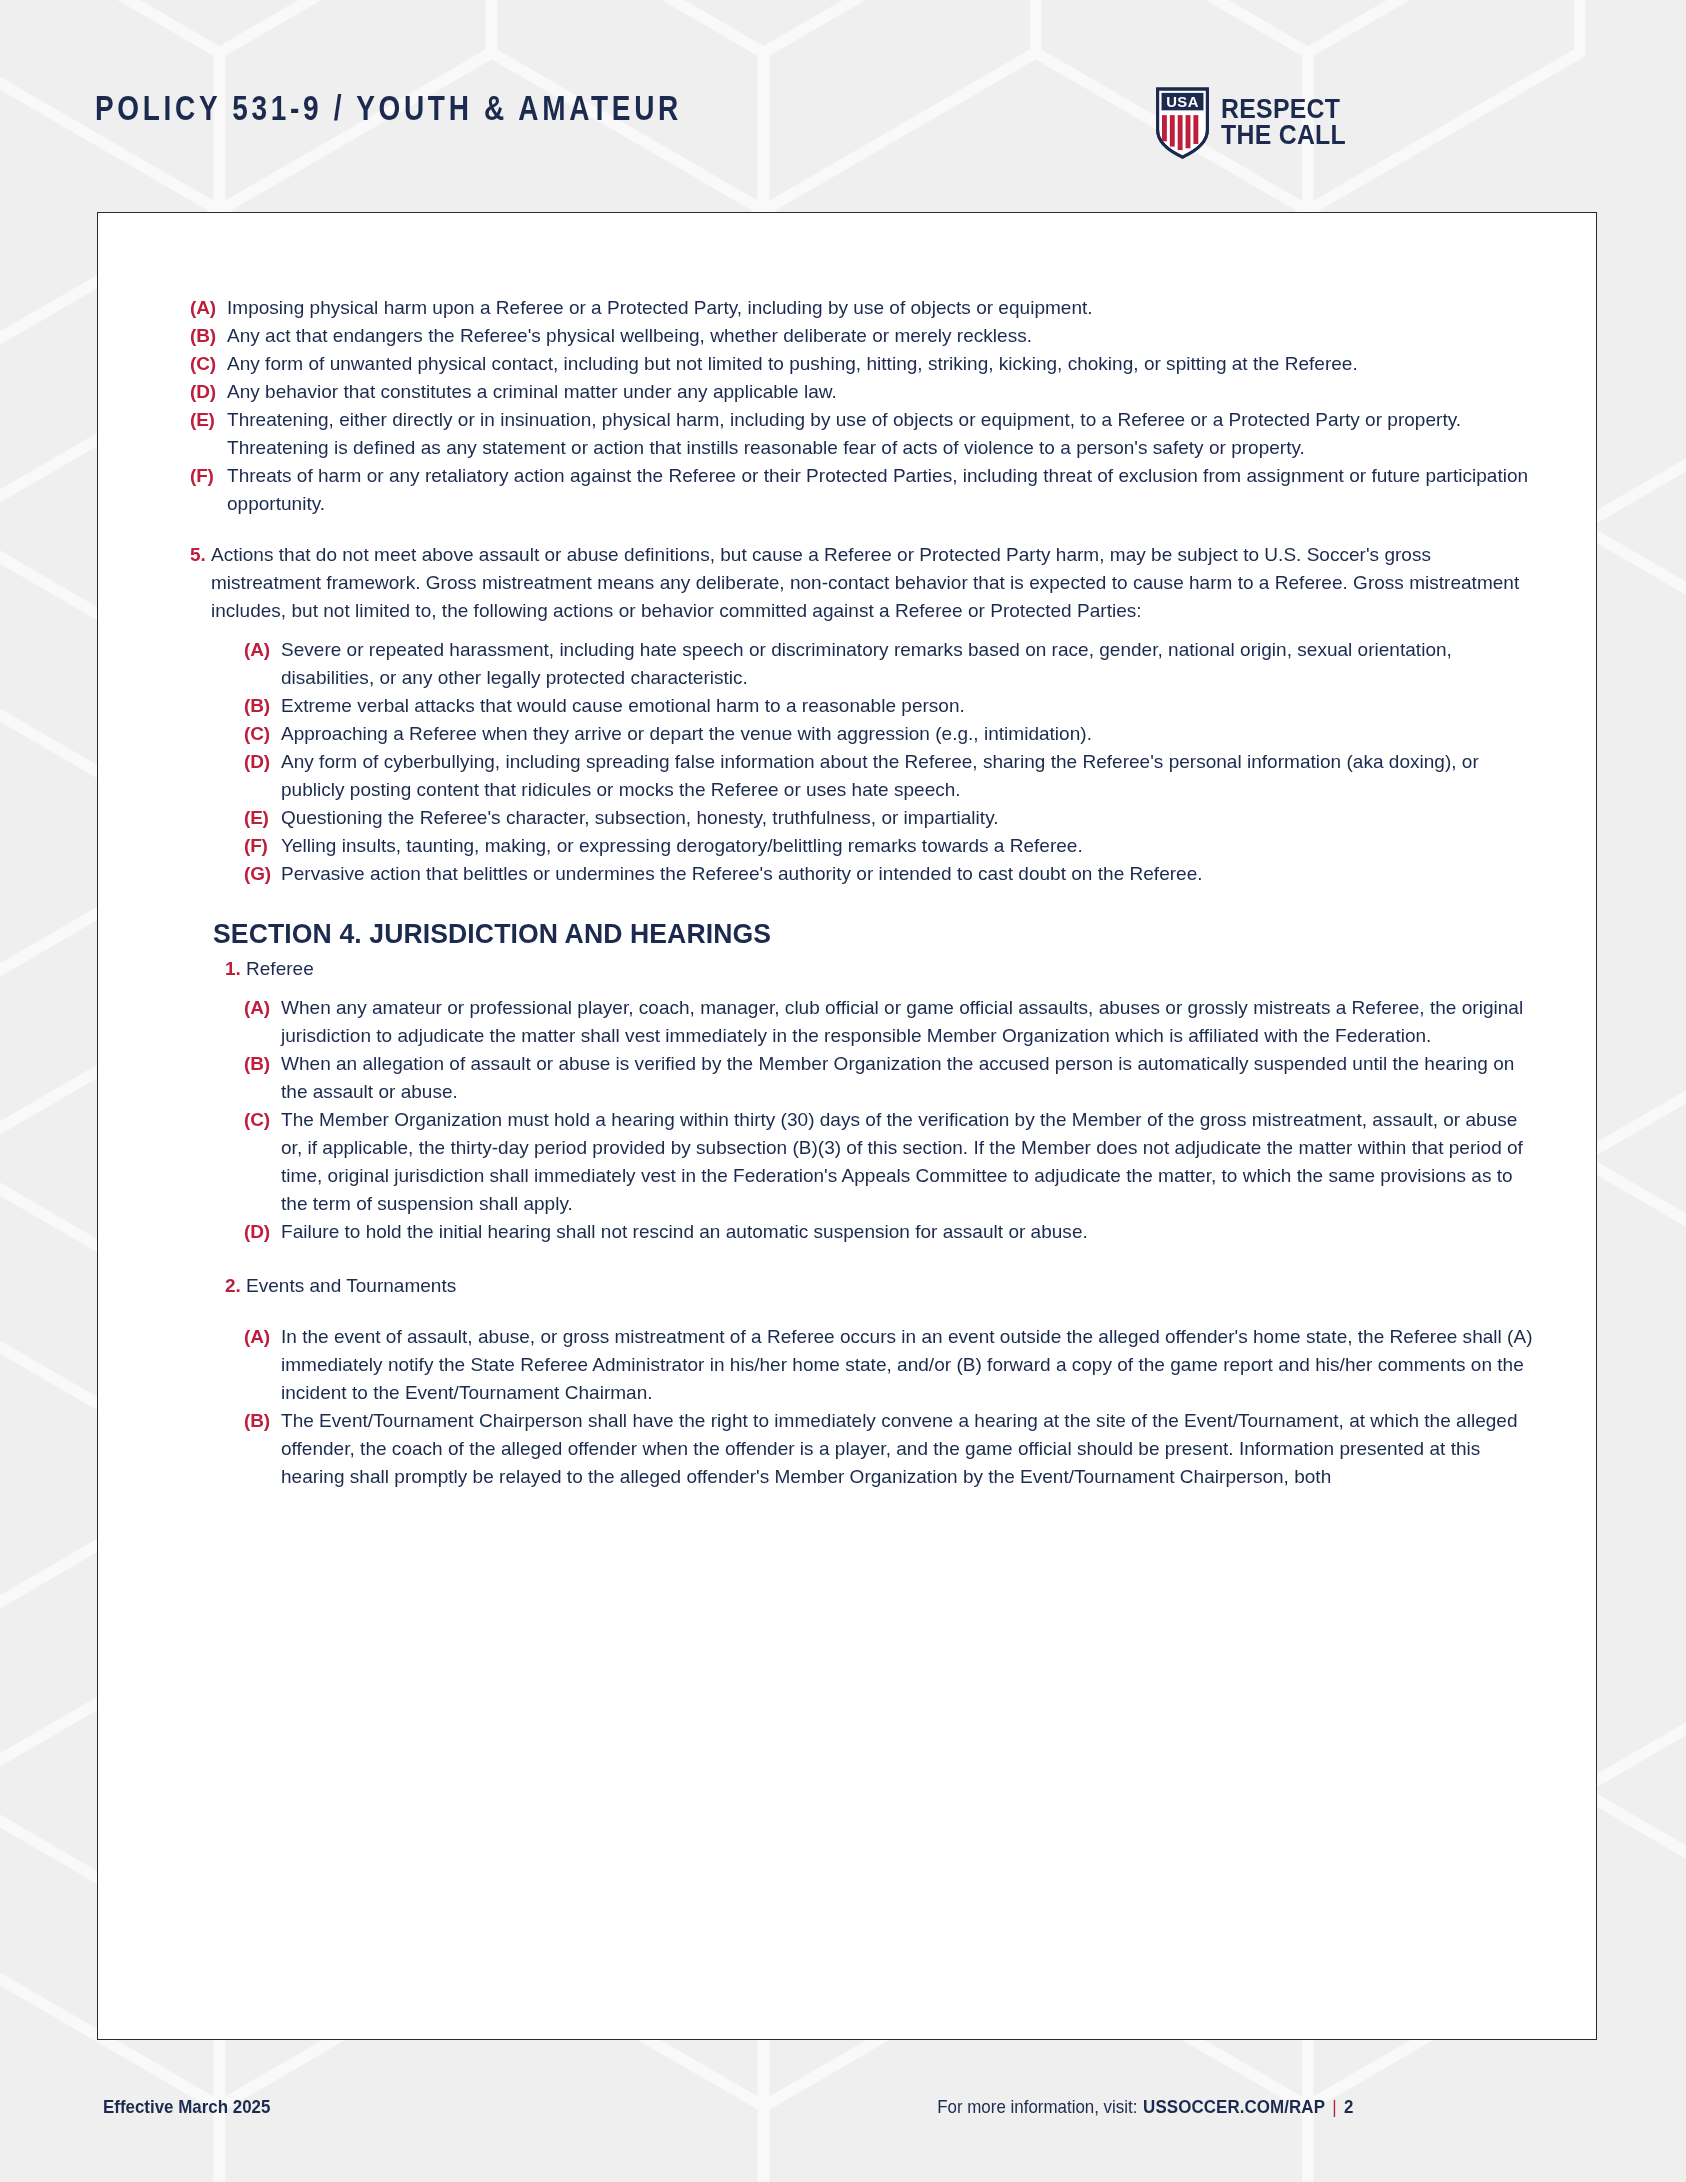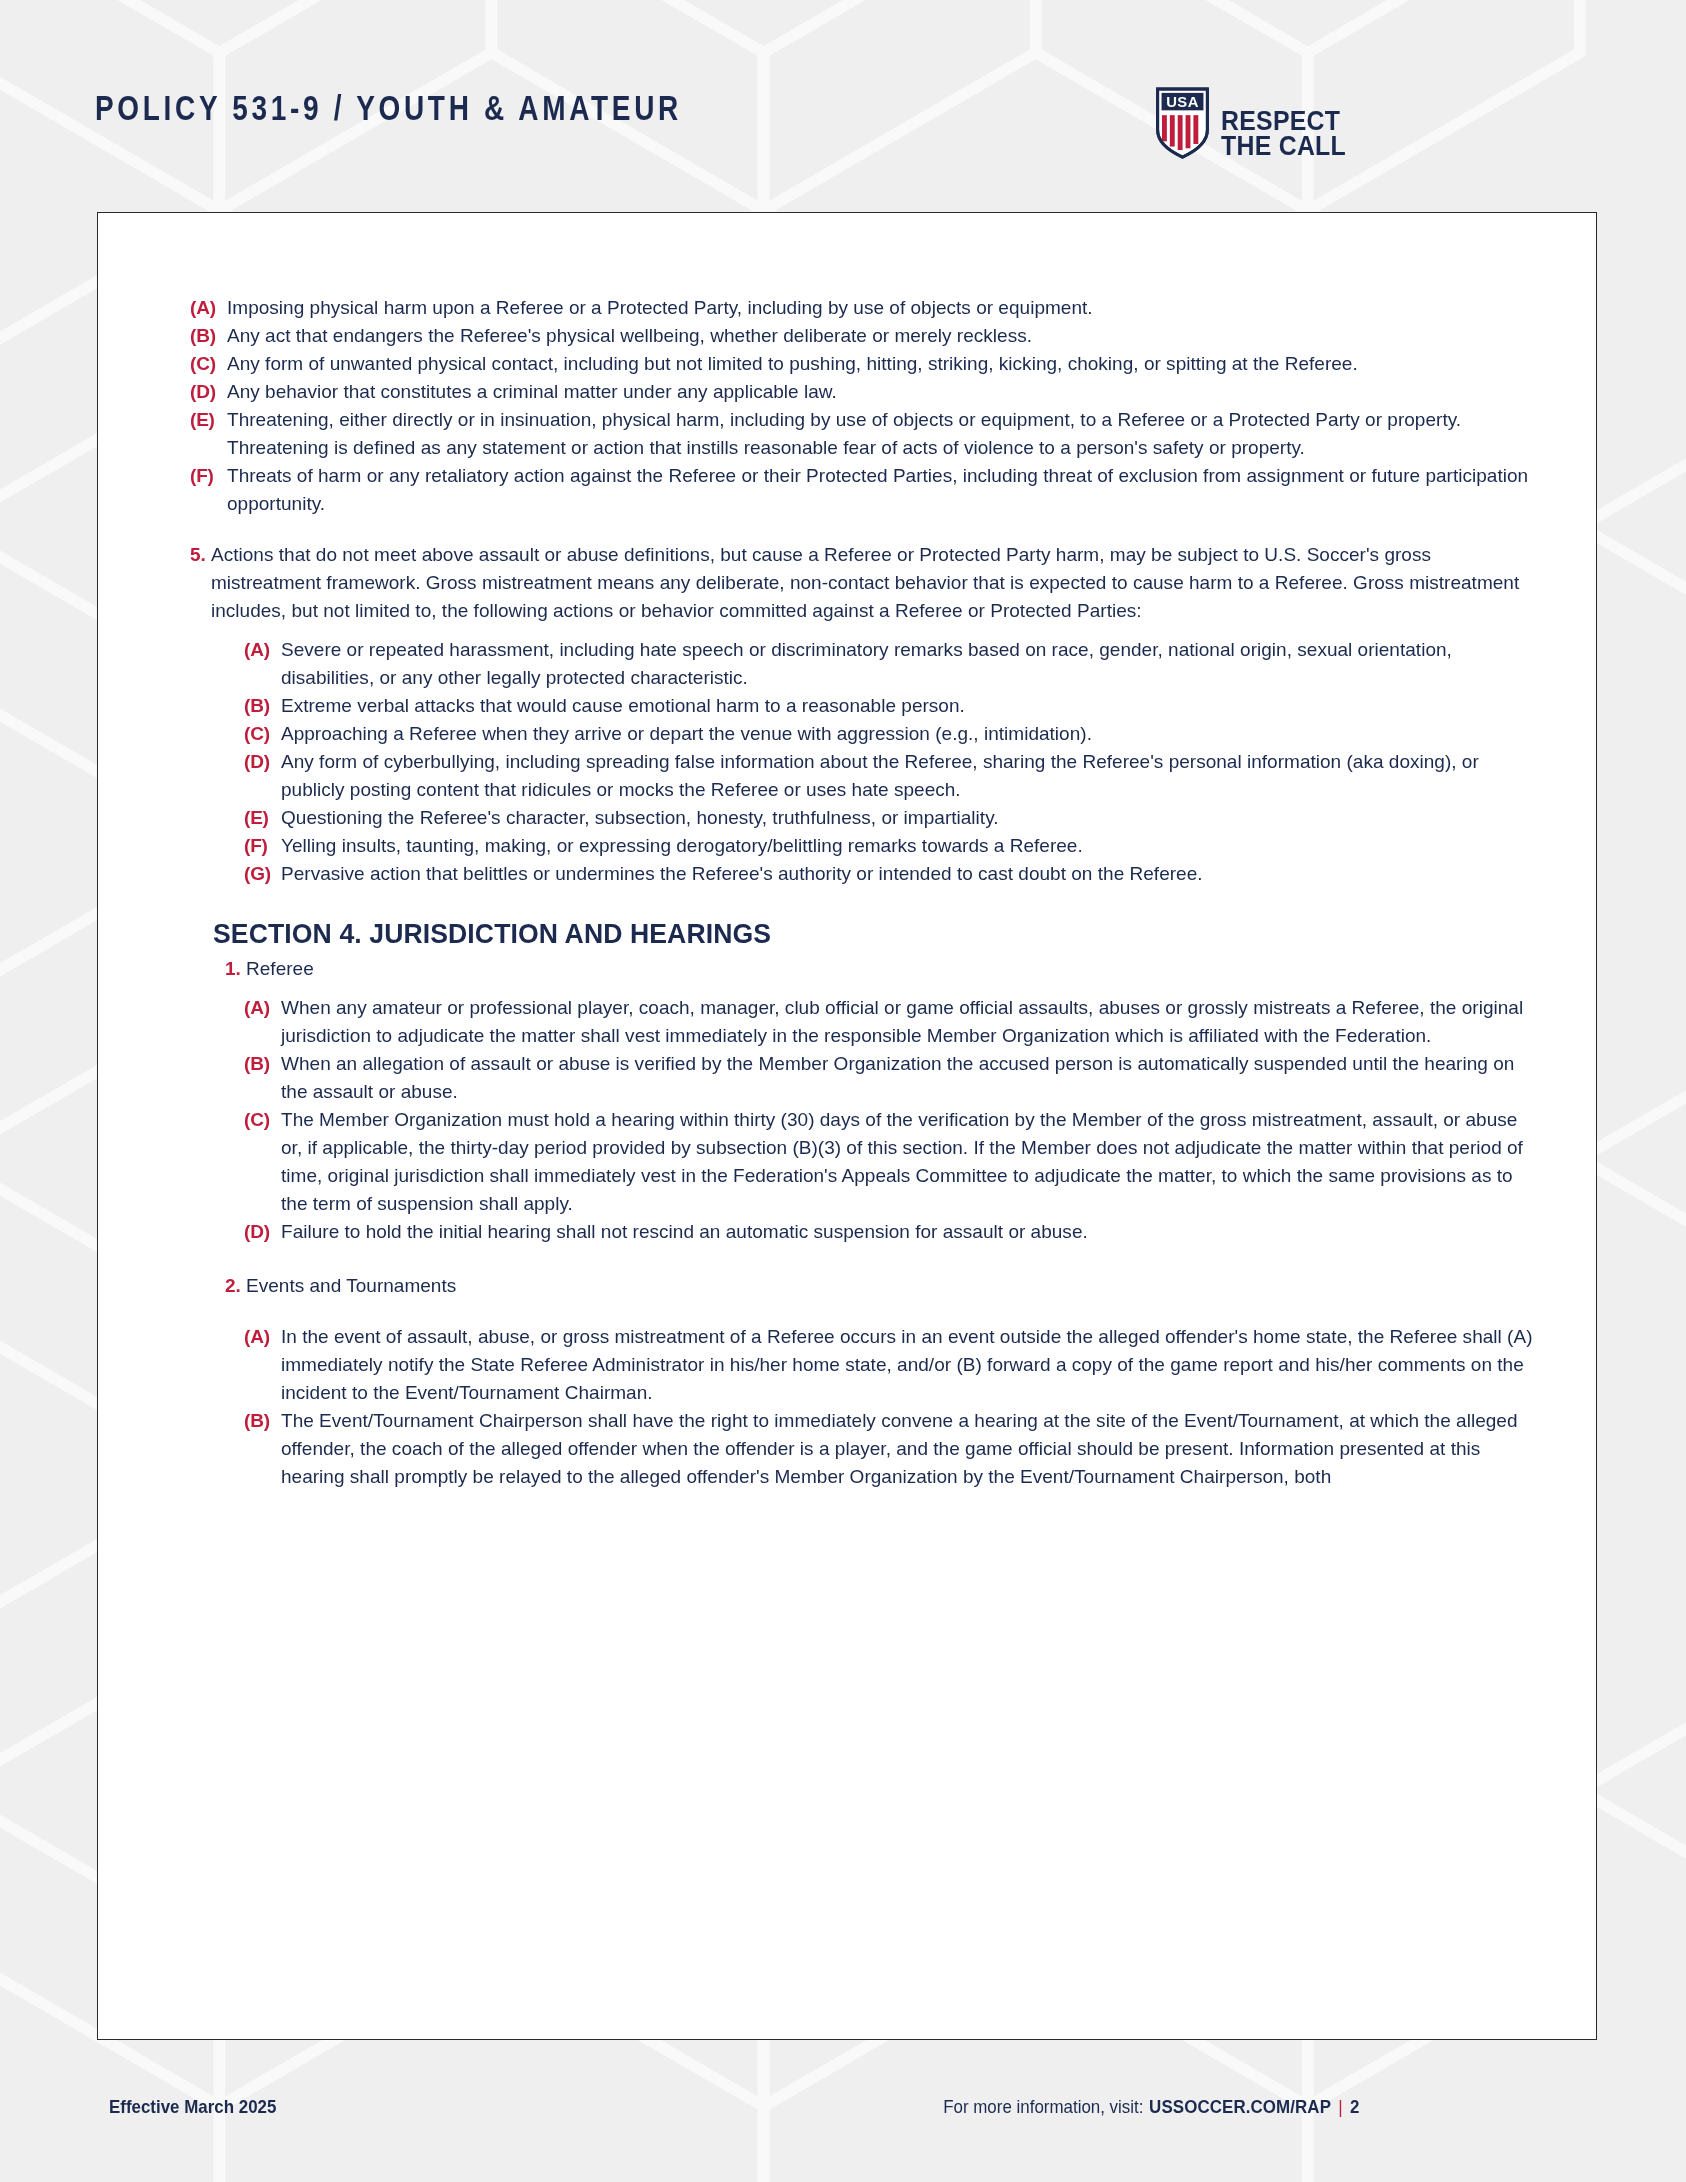--- a/index.html
+++ b/index.html
@@ -46,21 +46,21 @@
     transform: scaleX(0.80);
     transform-origin: left center;
     line-height: 1;
   }
 
   .header-logo {
     position: absolute;
     right: 105px;
     top: 86px;
     display: flex;
-    align-items: flex-end;
+    align-items: center;
     gap: 11.4px;
   }
 
   .crest {
     width: 55px;
     height: 74px;
     display: block;
   }
 
   .logo-words {
@@ -169,21 +169,21 @@
     white-space: nowrap;
   }
 
   .gap-md { height: 23px; }
   .gap-sm { height: 11.4px; }
   .gap-lg { height: 26px; }
 
   
   .footer {
     position: absolute;
-    left: 12px;
+    left: 6px;
     top: 2089px;
     width: 1444px;
     height: 53px;
     z-index: 3;
   }
   .footer-left {
     position: absolute;
     left: 97px;
     top: 7px;
     font-family: "Liberation Sans Narrow", "Liberation Sans", sans-serif;

